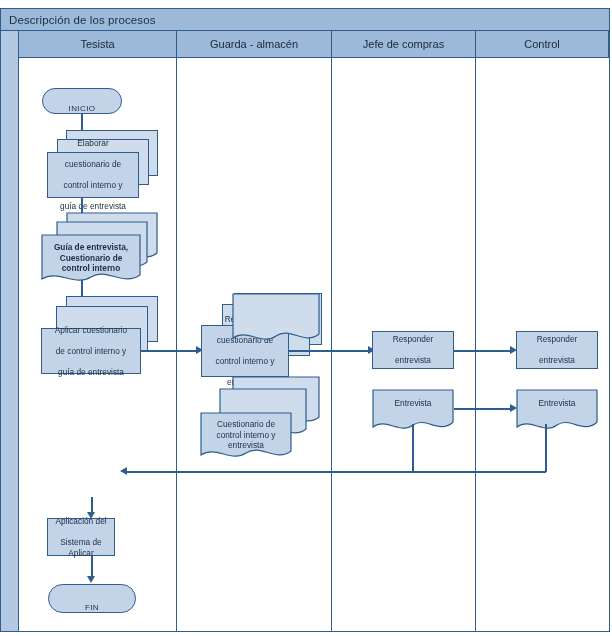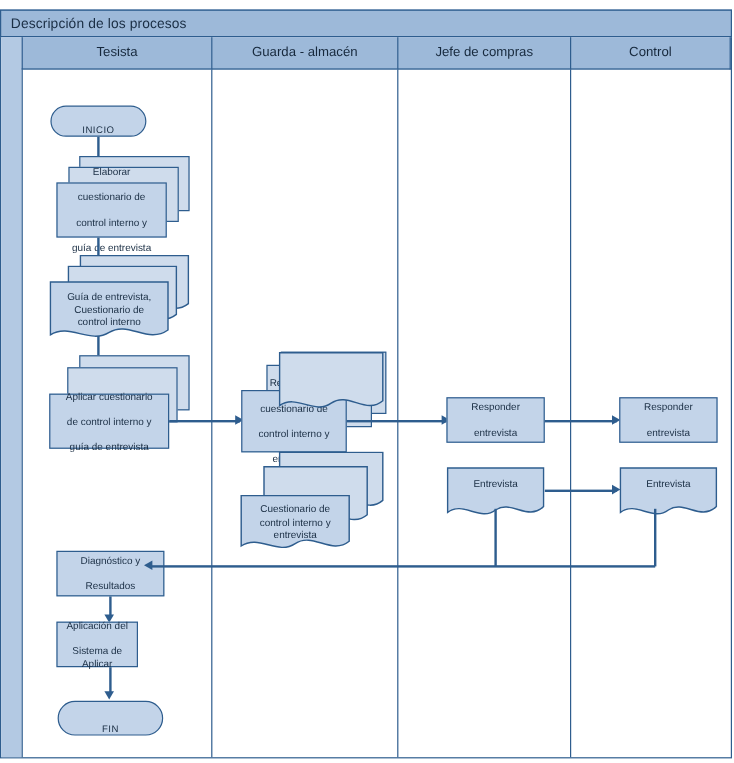--- a/index.html
+++ b/index.html
@@ -111,21 +111,21 @@
   </div>
   <div class="docwrap" style="left:56px;top:221px;">
     <svg width="92" height="52" viewBox="0 0 92 52">
       <path d="M1,1 H91 V41 C76,53 61,33 46,43 C31,53 16,35 1,45 Z" fill="#cfdcec" stroke="#2e5d8e" stroke-width="1.2"></path>
     </svg>
   </div>
   <div class="docwrap" style="left:41px;top:234px;">
     <svg width="100" height="52" viewBox="0 0 100 52">
       <path d="M1,1 H99 V41 C82,53 66,33 50,43 C34,53 17,35 1,45 Z" fill="#c3d4e9" stroke="#2e5d8e" stroke-width="1.2"></path>
     </svg>
-    <div class="doctext" style="top:8px;">
+    <div class="doctext" style="top:8px;font-weight:bold;">
       <span>Guía de entrevista,</span>
       <span>Cuestionario de</span>
       <span>control interno</span>
     </div>
   </div>
   <div class="vline" style="left:81px;top:280px;height:35px;"></div>
   <div class="arr-d" style="left:77px;top:313px;"></div>
 
   <div class="ghost" style="position:absolute;left:66px;top:296px;width:92px;height:46px;"></div>
   <div class="ghost" style="position:absolute;left:56px;top:306px;width:92px;height:46px;"></div>
@@ -133,26 +133,20 @@
     <span>
       <span>Aplicar cuestionario</span><br>
       <span>de control interno y</span><br>
       <span>guía de entrevista</span>
     </span>
   </div>
 
   <div class="hline" style="left:141px;top:350px;width:59px;"></div>
   <div class="arr-r" style="left:196px;top:346px;"></div>
 
-  <div class="shape proc" style="left:47px;top:459px;width:90px;height:38px;">
-    <span>
-      <span>Diagnóstico y</span><br>
-      <span>Resultados</span>
-    </span>
-  </div>
   <div class="vline" style="left:91px;top:497px;height:17px;"></div>
   <div class="arr-d" style="left:87px;top:512px;"></div>
 
   <div class="shape proc" style="left:47px;top:518px;width:68px;height:38px;">
     <span>
       <span>Aplicación del</span><br>
       <span>Sistema de Aplicar</span>
     </span>
   </div>
   <div class="vline" style="left:91px;top:556px;height:22px;"></div>

